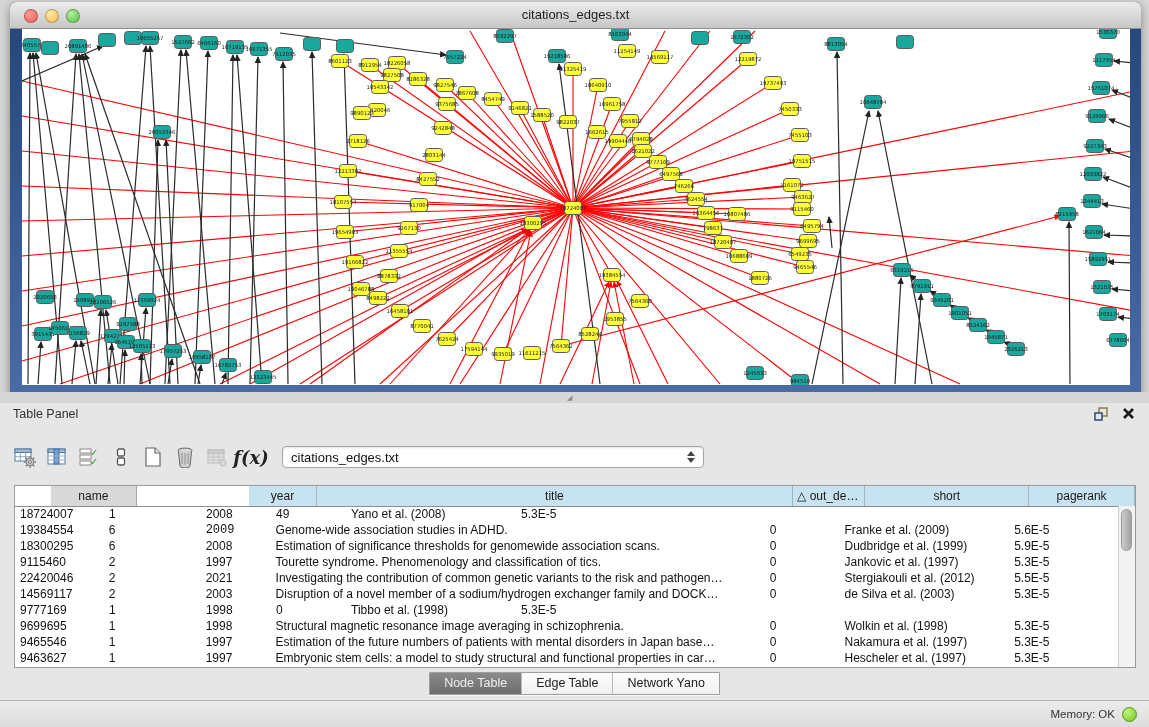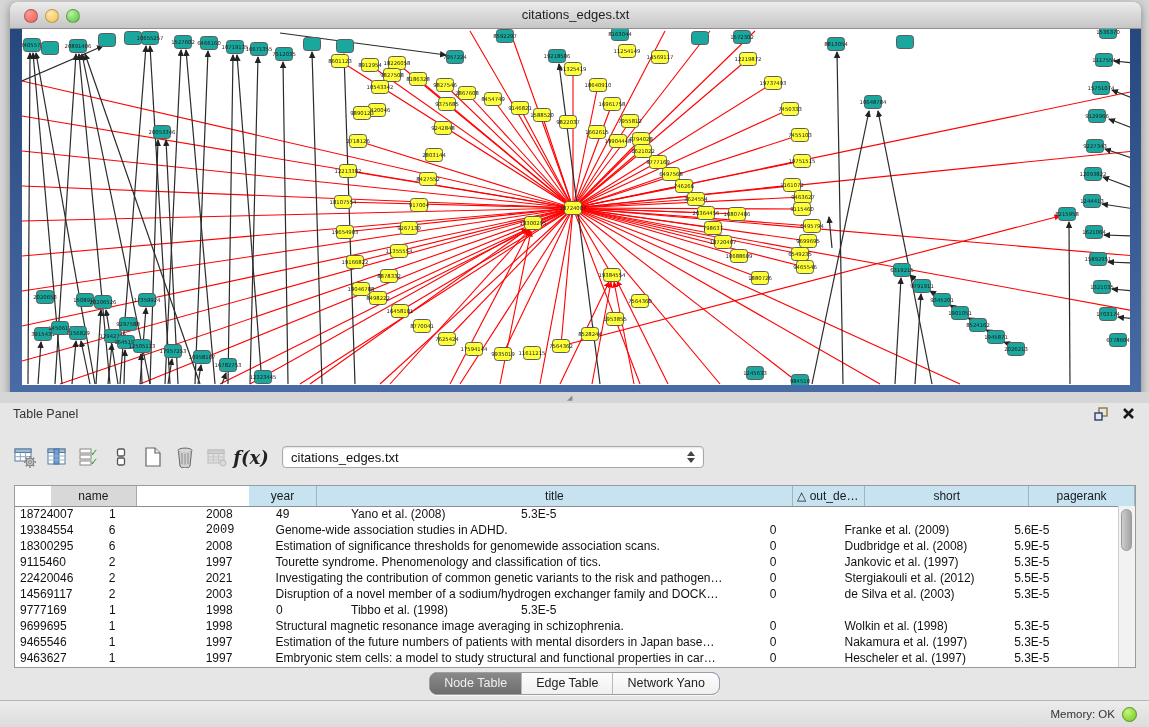--- a/index.html
+++ b/index.html
@@ -59,21 +59,21 @@
   .rows{position:absolute;left:0;top:20px;right:16px;bottom:0;overflow:hidden;}
   .trow{display:flex;height:16px;align-items:center;color:#111;}
   .tcell{box-sizing:border-box;padding-left:5px;overflow:hidden;white-space:nowrap;}
   .vscroll{position:absolute;top:20px;right:0;bottom:0;width:16px;background:#f2f2f2;
     border-left:1px solid #cfcfcf;}
   .thumb{position:absolute;left:2px;top:3px;width:11px;height:42px;border-radius:6px;
     background:linear-gradient(90deg,#cdcdcd,#a2a2a2);border:1px solid #9a9a9a;box-sizing:border-box;}
 
   
   .tabs-strip{position:absolute;left:0;top:269px;width:100%;display:flex;justify-content:center;}
-  .seg{display:flex;border:1px solid #9e9e9e;border-radius:8px;overflow:hidden;background:#6d28d9;
+  .seg{display:flex;border:1px solid #9e9e9e;border-radius:1px;overflow:hidden;background:#6d28d9;
     box-shadow:0 1px 0 rgba(255,255,255,.7);}
   .seg .tab{padding:2px 14px;font-size:12.5px;color:#222;height:17px;line-height:17px;
     border-right:1px solid #b9b9b9;background:linear-gradient(#fdfdfd,#f0f0f0);}
   .seg .tab:last-child{border-right:none;}
   .seg .tab.sel{background:linear-gradient(#8a8a8a,#6d6d6d);color:#efefef;}
 
   
   .statusbar{position:absolute;left:0;top:700px;width:1149px;height:27px;
     background:linear-gradient(#ececec,#dcdcdc);border-top:1px solid #b5b5b5;}
   .mem{position:absolute;right:34px;top:7px;font-size:11.5px;color:#333;}
@@ -892,21 +892,21 @@
           <div class="tcell" style="width: 75px;">0</div>
           <div class="tcell" style="width: 170px;">Franke et al. (2009)</div>
           <div class="tcell" style="width: 110px;">5.6E-5</div>
         </div>
         <div class="trow">
           <div class="tcell" style="width: 89px;">18300295</div>
           <div class="tcell" style="width: 97px;">6</div>
           <div class="tcell" style="width: 70px;">2008</div>
           <div class="tcell" style="width: 495px;">Estimation of significance thresholds for genomewide association scans.</div>
           <div class="tcell" style="width: 75px;">0</div>
-          <div class="tcell" style="width: 170px;">Dudbridge et al. (2008)</div>
+          <div class="tcell" style="width: 170px;">Dudbridge et al. (1999)</div>
           <div class="tcell" style="width: 110px;">5.9E-5</div>
         </div>
         <div class="trow">
           <div class="tcell" style="width: 89px;">9115460</div>
           <div class="tcell" style="width: 97px;">2</div>
           <div class="tcell" style="width: 70px;">1997</div>
           <div class="tcell" style="width: 495px;">Tourette syndrome. Phenomenology and classification of tics.</div>
           <div class="tcell" style="width: 75px;">0</div>
           <div class="tcell" style="width: 170px;">Jankovic et al. (1997)</div>
           <div class="tcell" style="width: 110px;">5.3E-5</div>

